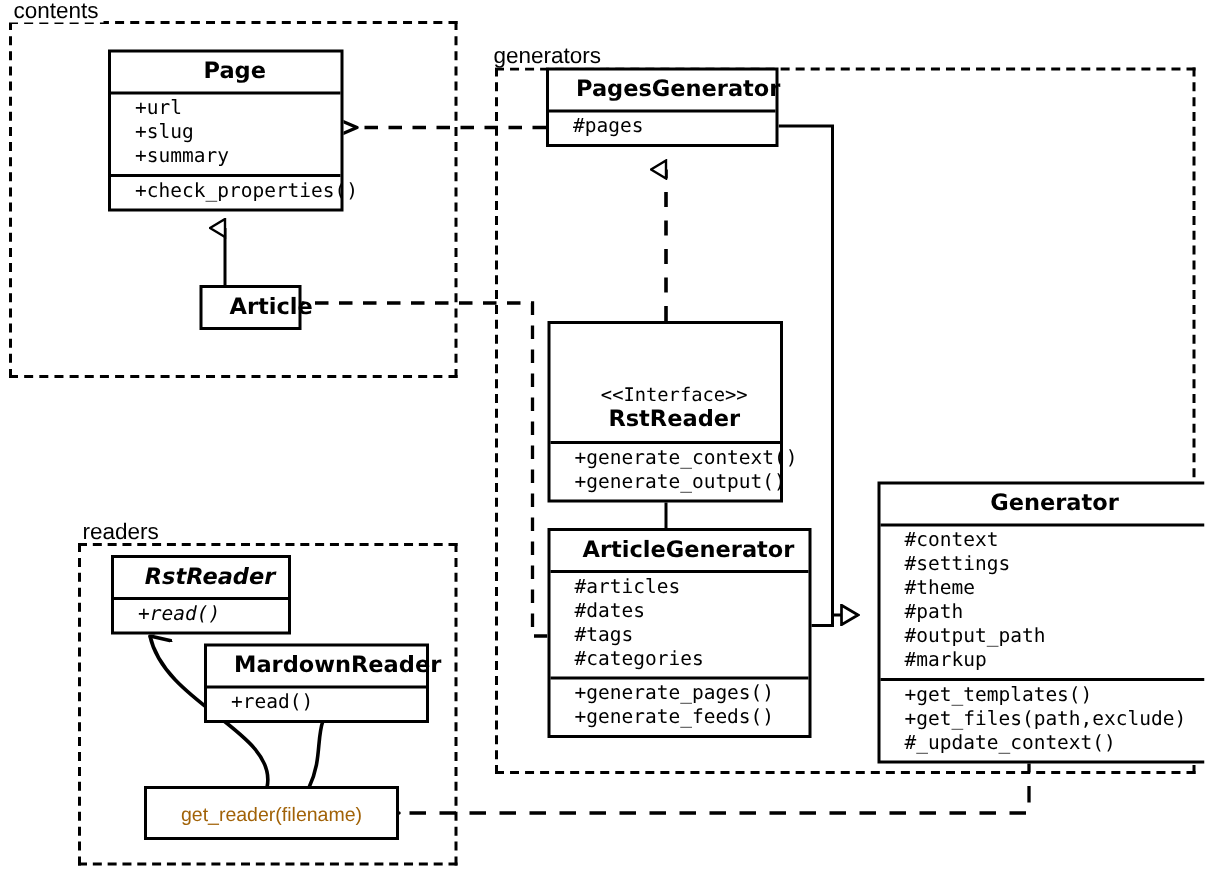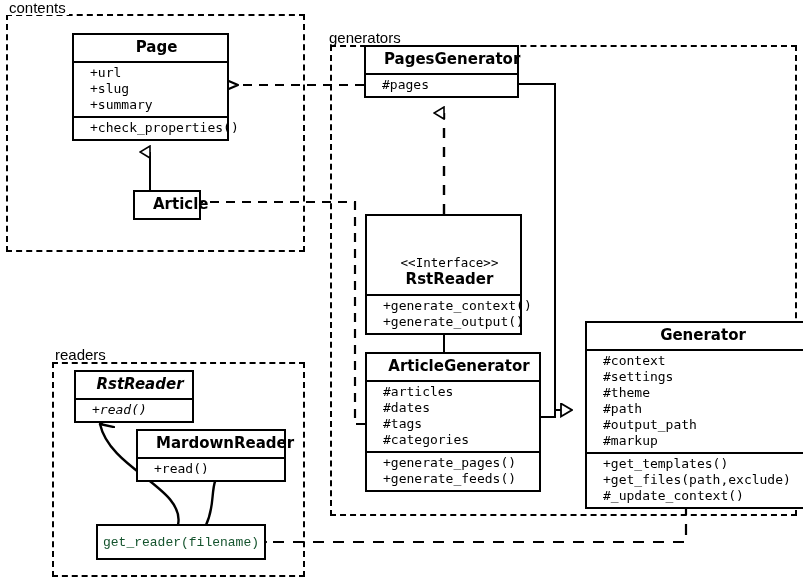--- a/index.html
+++ b/index.html
@@ -78,23 +78,23 @@
     position: absolute;
     border: 2px solid #000;
     background: #fff;
     box-sizing: border-box;
     z-index: 5;
     display: flex;
     align-items: center;
     justify-content: center;
   }
   .fn-box span {
-    font-family: Liberation Mono, monospace;
+    font-family: Liberation Sans, sans-serif;
     font-size: 13px;
-    color: #14532d;
+    color: #a16207;
     white-space: nowrap;
   }
   
   .edge-svg {
     position: absolute;
     left: 0;
     top: 0;
     width: 803px;
     height: 579px;
     z-index: 3;

